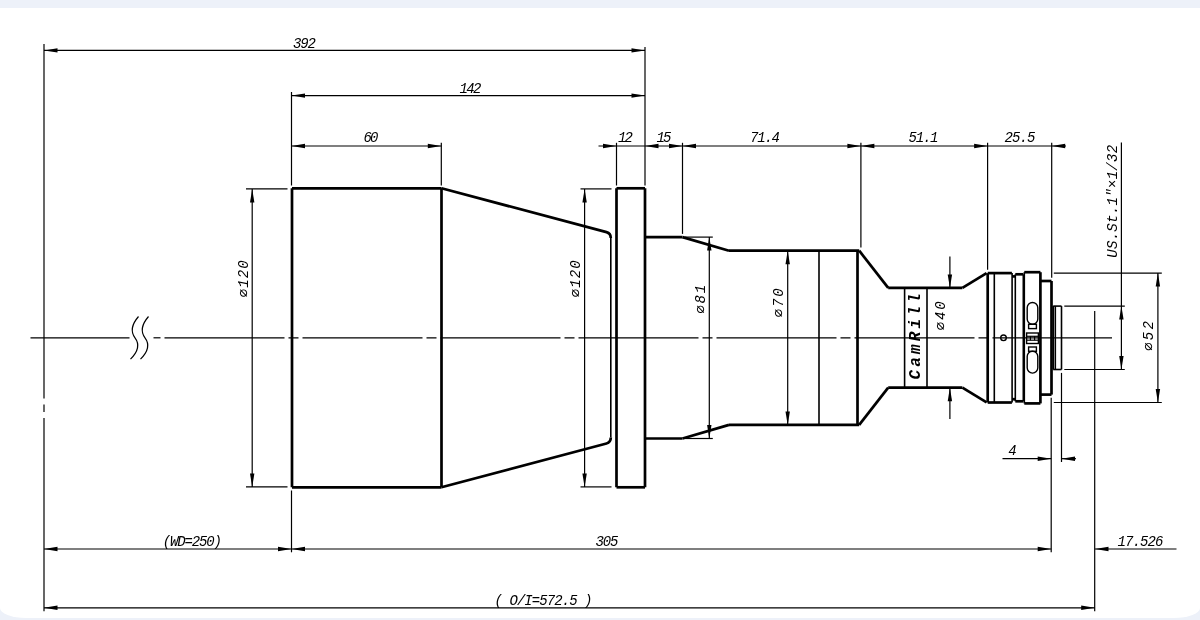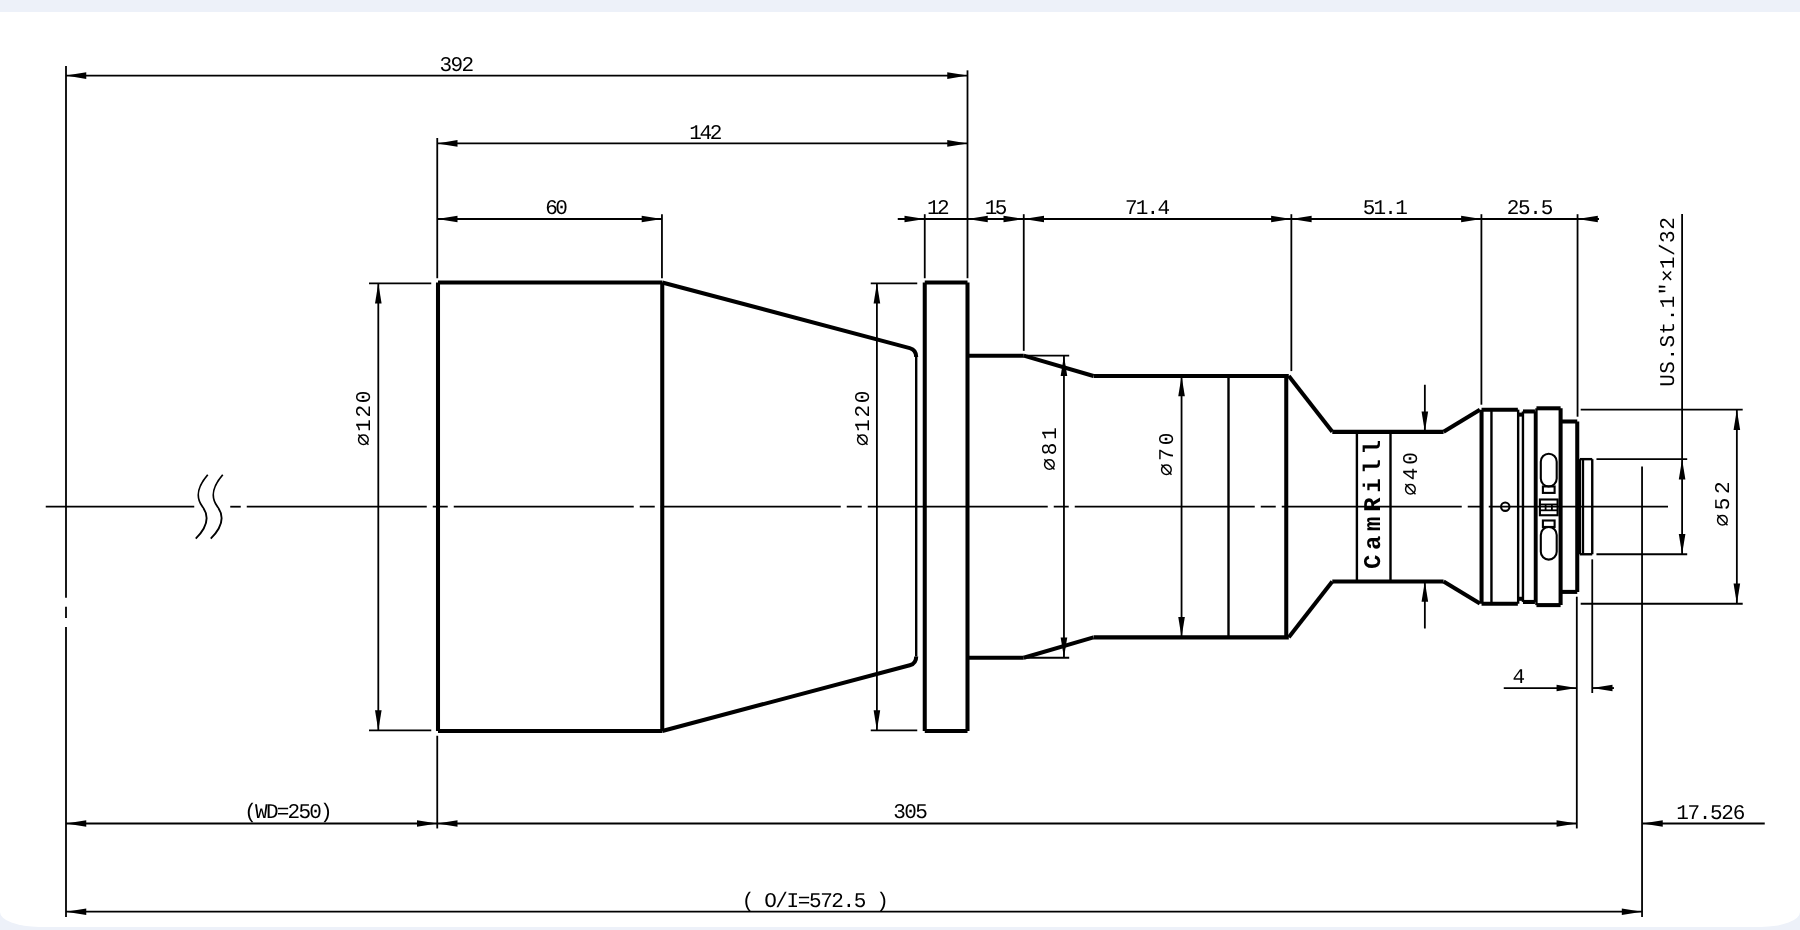--- a/index.html
+++ b/index.html
@@ -1,17 +1,17 @@
 <!DOCTYPE html>
 <html><head>
 <meta charset="utf-8">
 <style>
   html,body{margin:0;padding:0;}
   body{width:1200px;height:620px;overflow:hidden;background:#edf1f9;font-family:"Liberation Mono","DejaVu Sans Mono",monospace;}
-  .page{position:relative;width:1200px;height:508px;}
+  .page{position:relative;width:1200px;height:508px;font-style:italic;}
   .sheet{position:absolute;left:0;top:8px;width:1200px;height:610px;background:#ffffff;border-radius:0 0 26px 26px / 0 0 10px 10px;}
   svg{position:absolute;left:0;top:0;}
   text{fill:#000000;}
 </style>
 </head>
 <body>
 
 <div class="page">
   <div class="sheet"></div>
   <svg id="drawing" width="1200" height="620" viewBox="0 0 1200 620">

